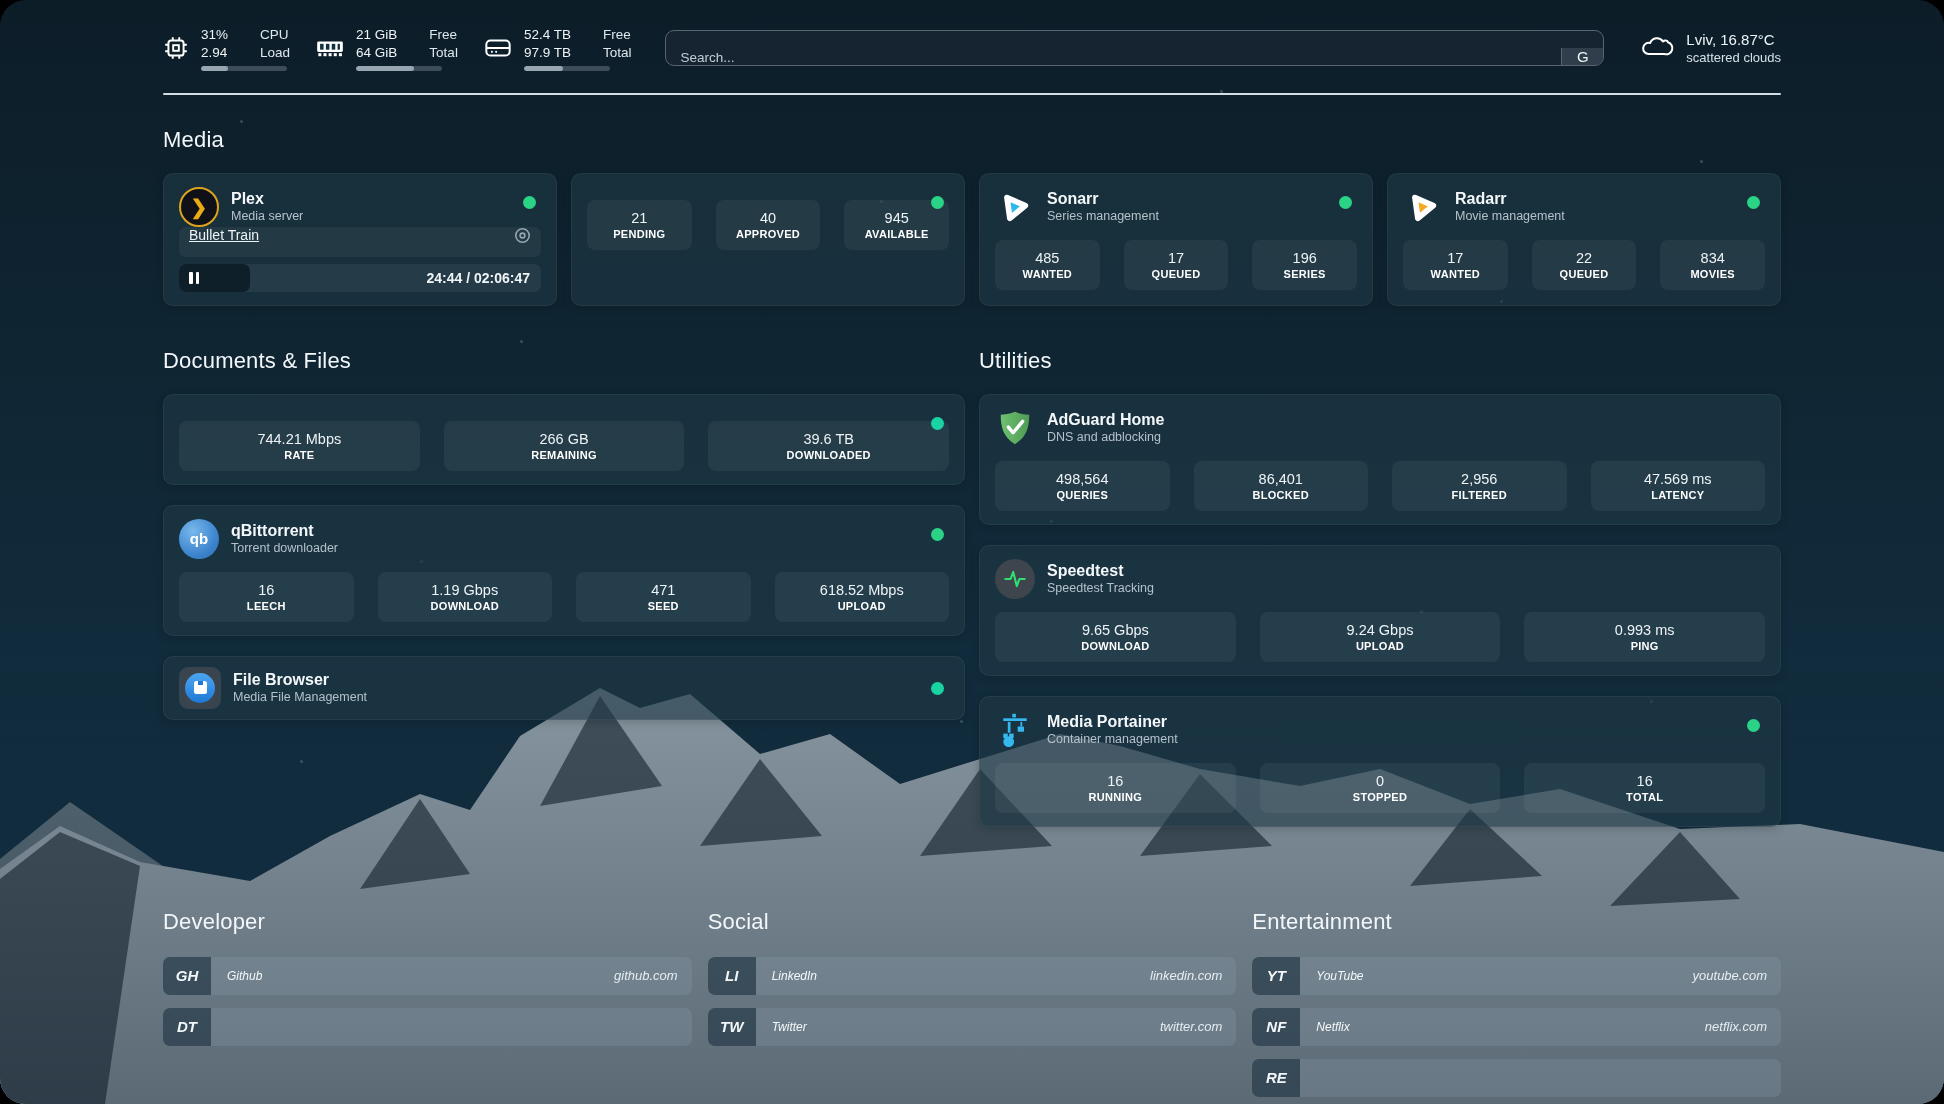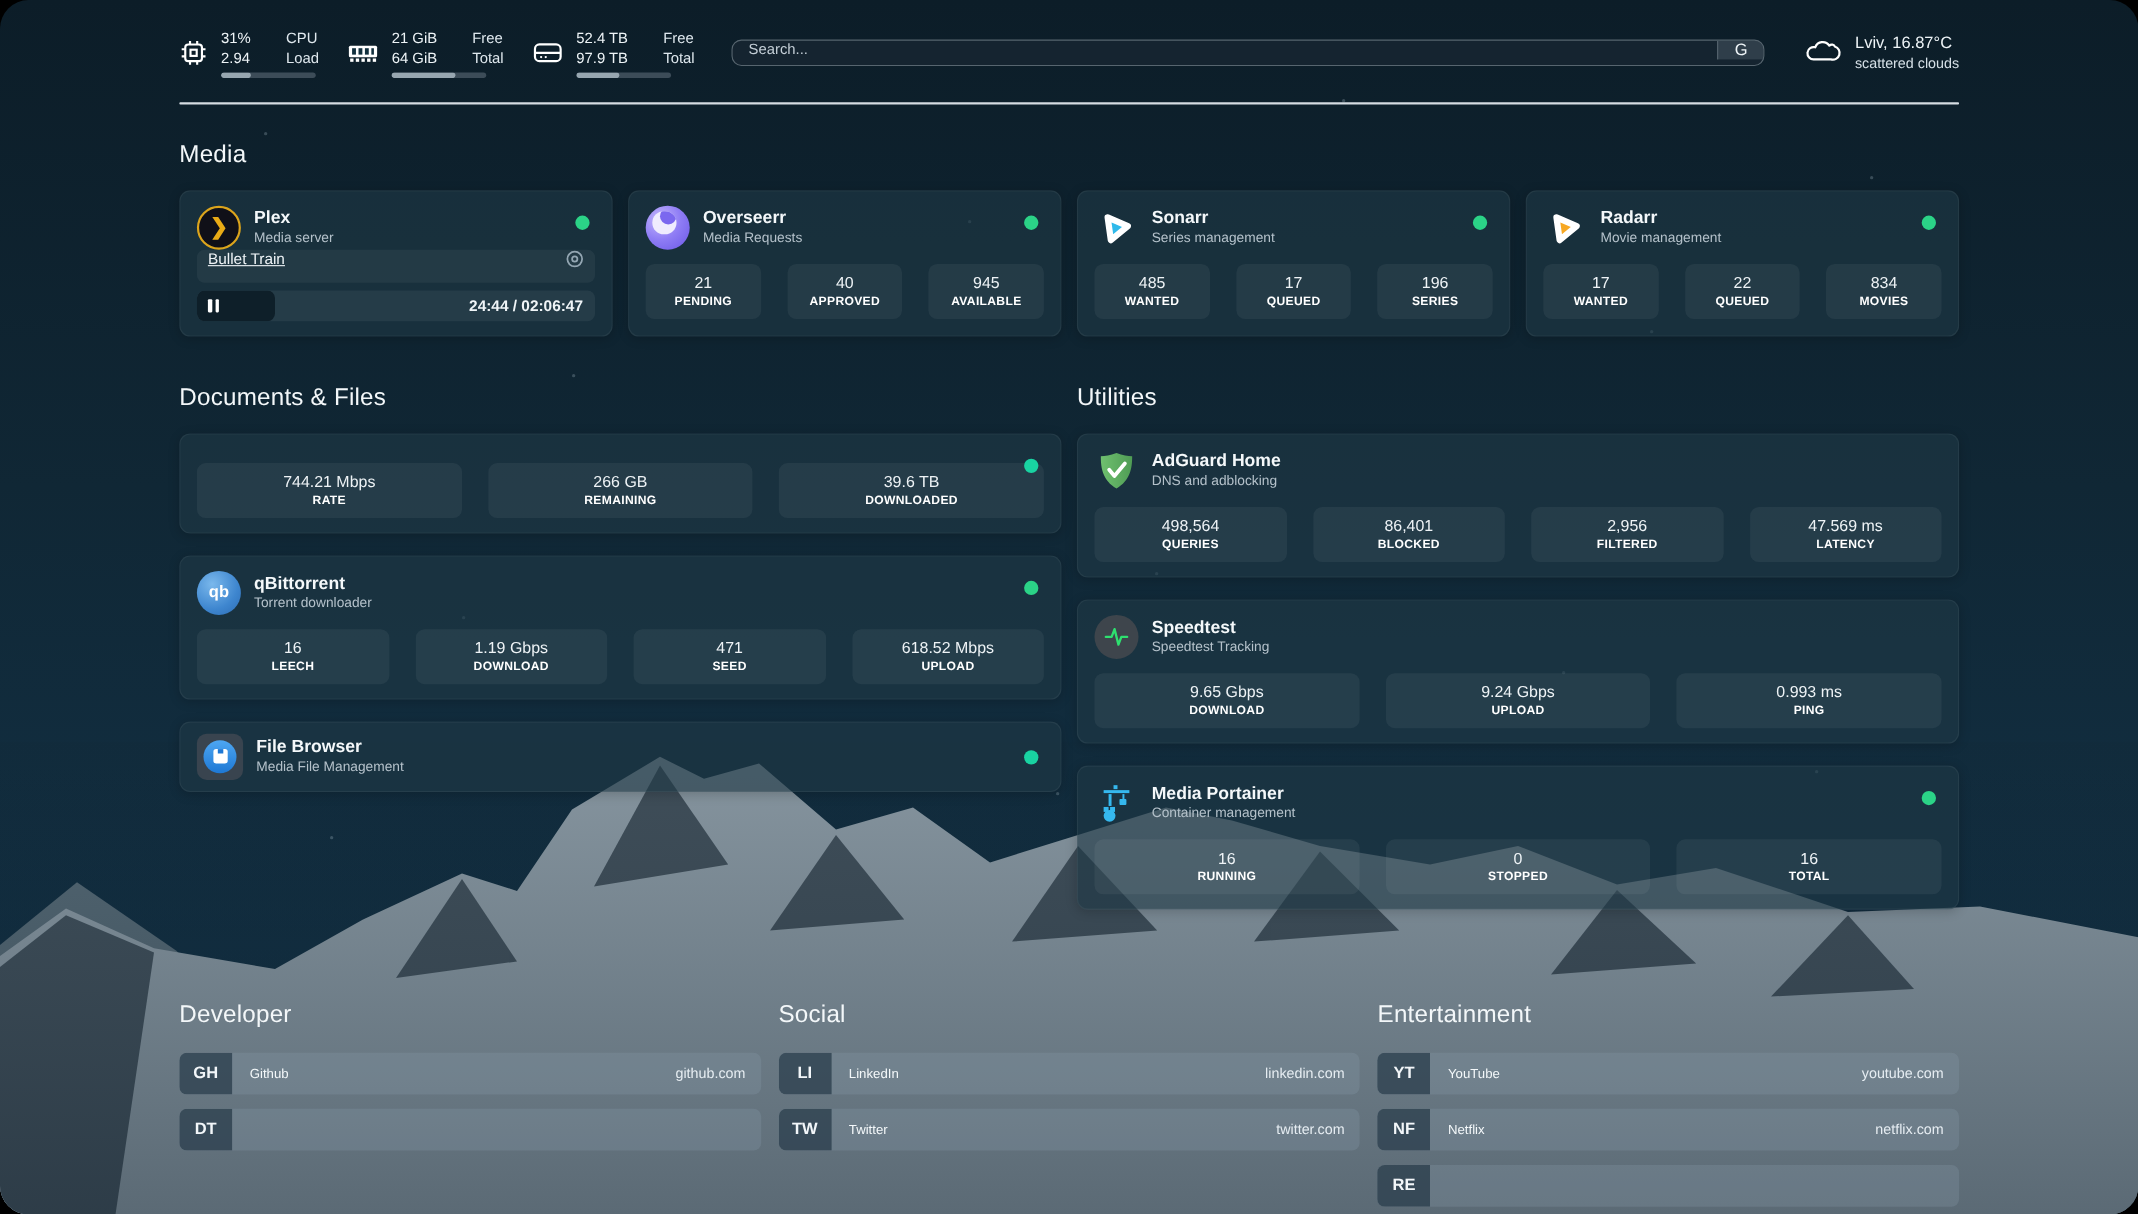--- a/index.html
+++ b/index.html
@@ -24,21 +24,21 @@
   .sysstats{ display:flex; align-items:center; gap:26px; }
   .sysstat{ display:flex; align-items:center; gap:12px; color:#eef4f7; }
   .sysstat .sicon{ display:flex; align-items:center; }
   .sysstat .cols{ display:flex; flex-direction:column; }
   .sysstat .pair{ display:flex; gap:32px; font-size:13.5px; line-height:1.32; }
   .sysstat .vals, .sysstat .labs{ display:flex; flex-direction:column; }
   .sysstat .labs{ color:#dfe8ee; }
   .sbar{ margin-top:4px; width:86px; height:5px; border-radius:3px; background:#3c4c58; overflow:hidden; }
   .sbar .fill{ height:100%; border-radius:3px; background:#97a6b0; }
 
-  .searchwrap{ flex:1; margin:0 36px 0 34px; display:flex; align-items:flex-start; height:24px;
+  .searchwrap{ flex:1; margin:0 36px 0 34px; display:flex; align-items:flex-end; height:36px;
     background:rgba(23,38,49,.85); border:1px solid #57656f; border-radius:9px; overflow:hidden; }
   .searchwrap input{ flex:1; background:transparent; border:none; outline:none; color:#e8eff3;
     font-size:13.5px; padding:0 14px; font-family:"Liberation Sans",sans-serif; }
   .searchwrap input::placeholder{ color:#c3ced6; }
   .search-engine{ width:42px; display:flex; align-items:center; justify-content:center; color:#eef4f7;
     background:rgba(80,96,107,.45); font-size:15px; cursor:pointer; border-left:1px solid #57656f;}
 
   .weather{ display:flex; align-items:center; gap:12px; color:#eef4f7; }
   .weather .wtext{ display:flex; flex-direction:column; line-height:1.3; }
   .weather .wmain{ font-size:15px; }
@@ -94,21 +94,21 @@
   
   .two-col{ display:grid; grid-template-columns:1fr 1fr; gap:14px; margin-top:42px; }
   .col-title{ margin-bottom:20px; }
   .stackcol .card{ margin-bottom:20px; }
   .card.slim{ padding:10px 15px; }
 
   
   .bookmarks{ display:grid; grid-template-columns:1fr 1fr 1fr; gap:16px; margin-top:62px; }
   .bm-title{ margin-bottom:22px; }
   .bm-row{ display:flex; align-items:center; height:38px; margin-bottom:13px; border-radius:7px;
-    background:rgba(140,160,172,.26); overflow:hidden; cursor:pointer; }
+    background:rgba(140,160,172,.26); overflow:hidden; cursor:pointer;font-style:italic; }
   .bm-abbr{ width:48px; align-self:stretch; background:rgba(21,42,56,.6); color:#f2f6f9;
     display:flex; align-items:center; justify-content:center; font-size:15px; font-weight:600; }
   .bm-name{ color:#f4f8fa; font-size:12px; padding-left:16px; flex:1; }
   .bm-url{ color:#e6edf2; font-size:13px; padding-right:14px; }
 </style>
 </head>
 <body>
 
 <div class="screen">
 
@@ -276,31 +276,20 @@
             <span class="pause-icon">
                 <i></i>
                 <i></i>
               </span>
           </div>
           <span class="np-time">24:44 / 02:06:47</span>
         </div>
       </div>
 
       <div class="card">
-        <div class="card-head">
-          <div class="app-icon icon-overseerr">
-              <span class="ov-eye">
-                <span class="ov-pupil"></span>
-              </span>
-            </div>
-          <div class="app-names">
-            <span class="app-title">Overseerr</span>
-            <span class="app-sub">Media Requests</span>
-          </div>
-        </div>
         <span class="status-dot" style="background:#2bd387"></span>
         <div class="tiles">
           <div class="tile">
             <div class="tile-value">21</div>
             <div class="tile-label">PENDING</div>
           </div>
           <div class="tile">
             <div class="tile-value">40</div>
             <div class="tile-label">APPROVED</div>
           </div>

